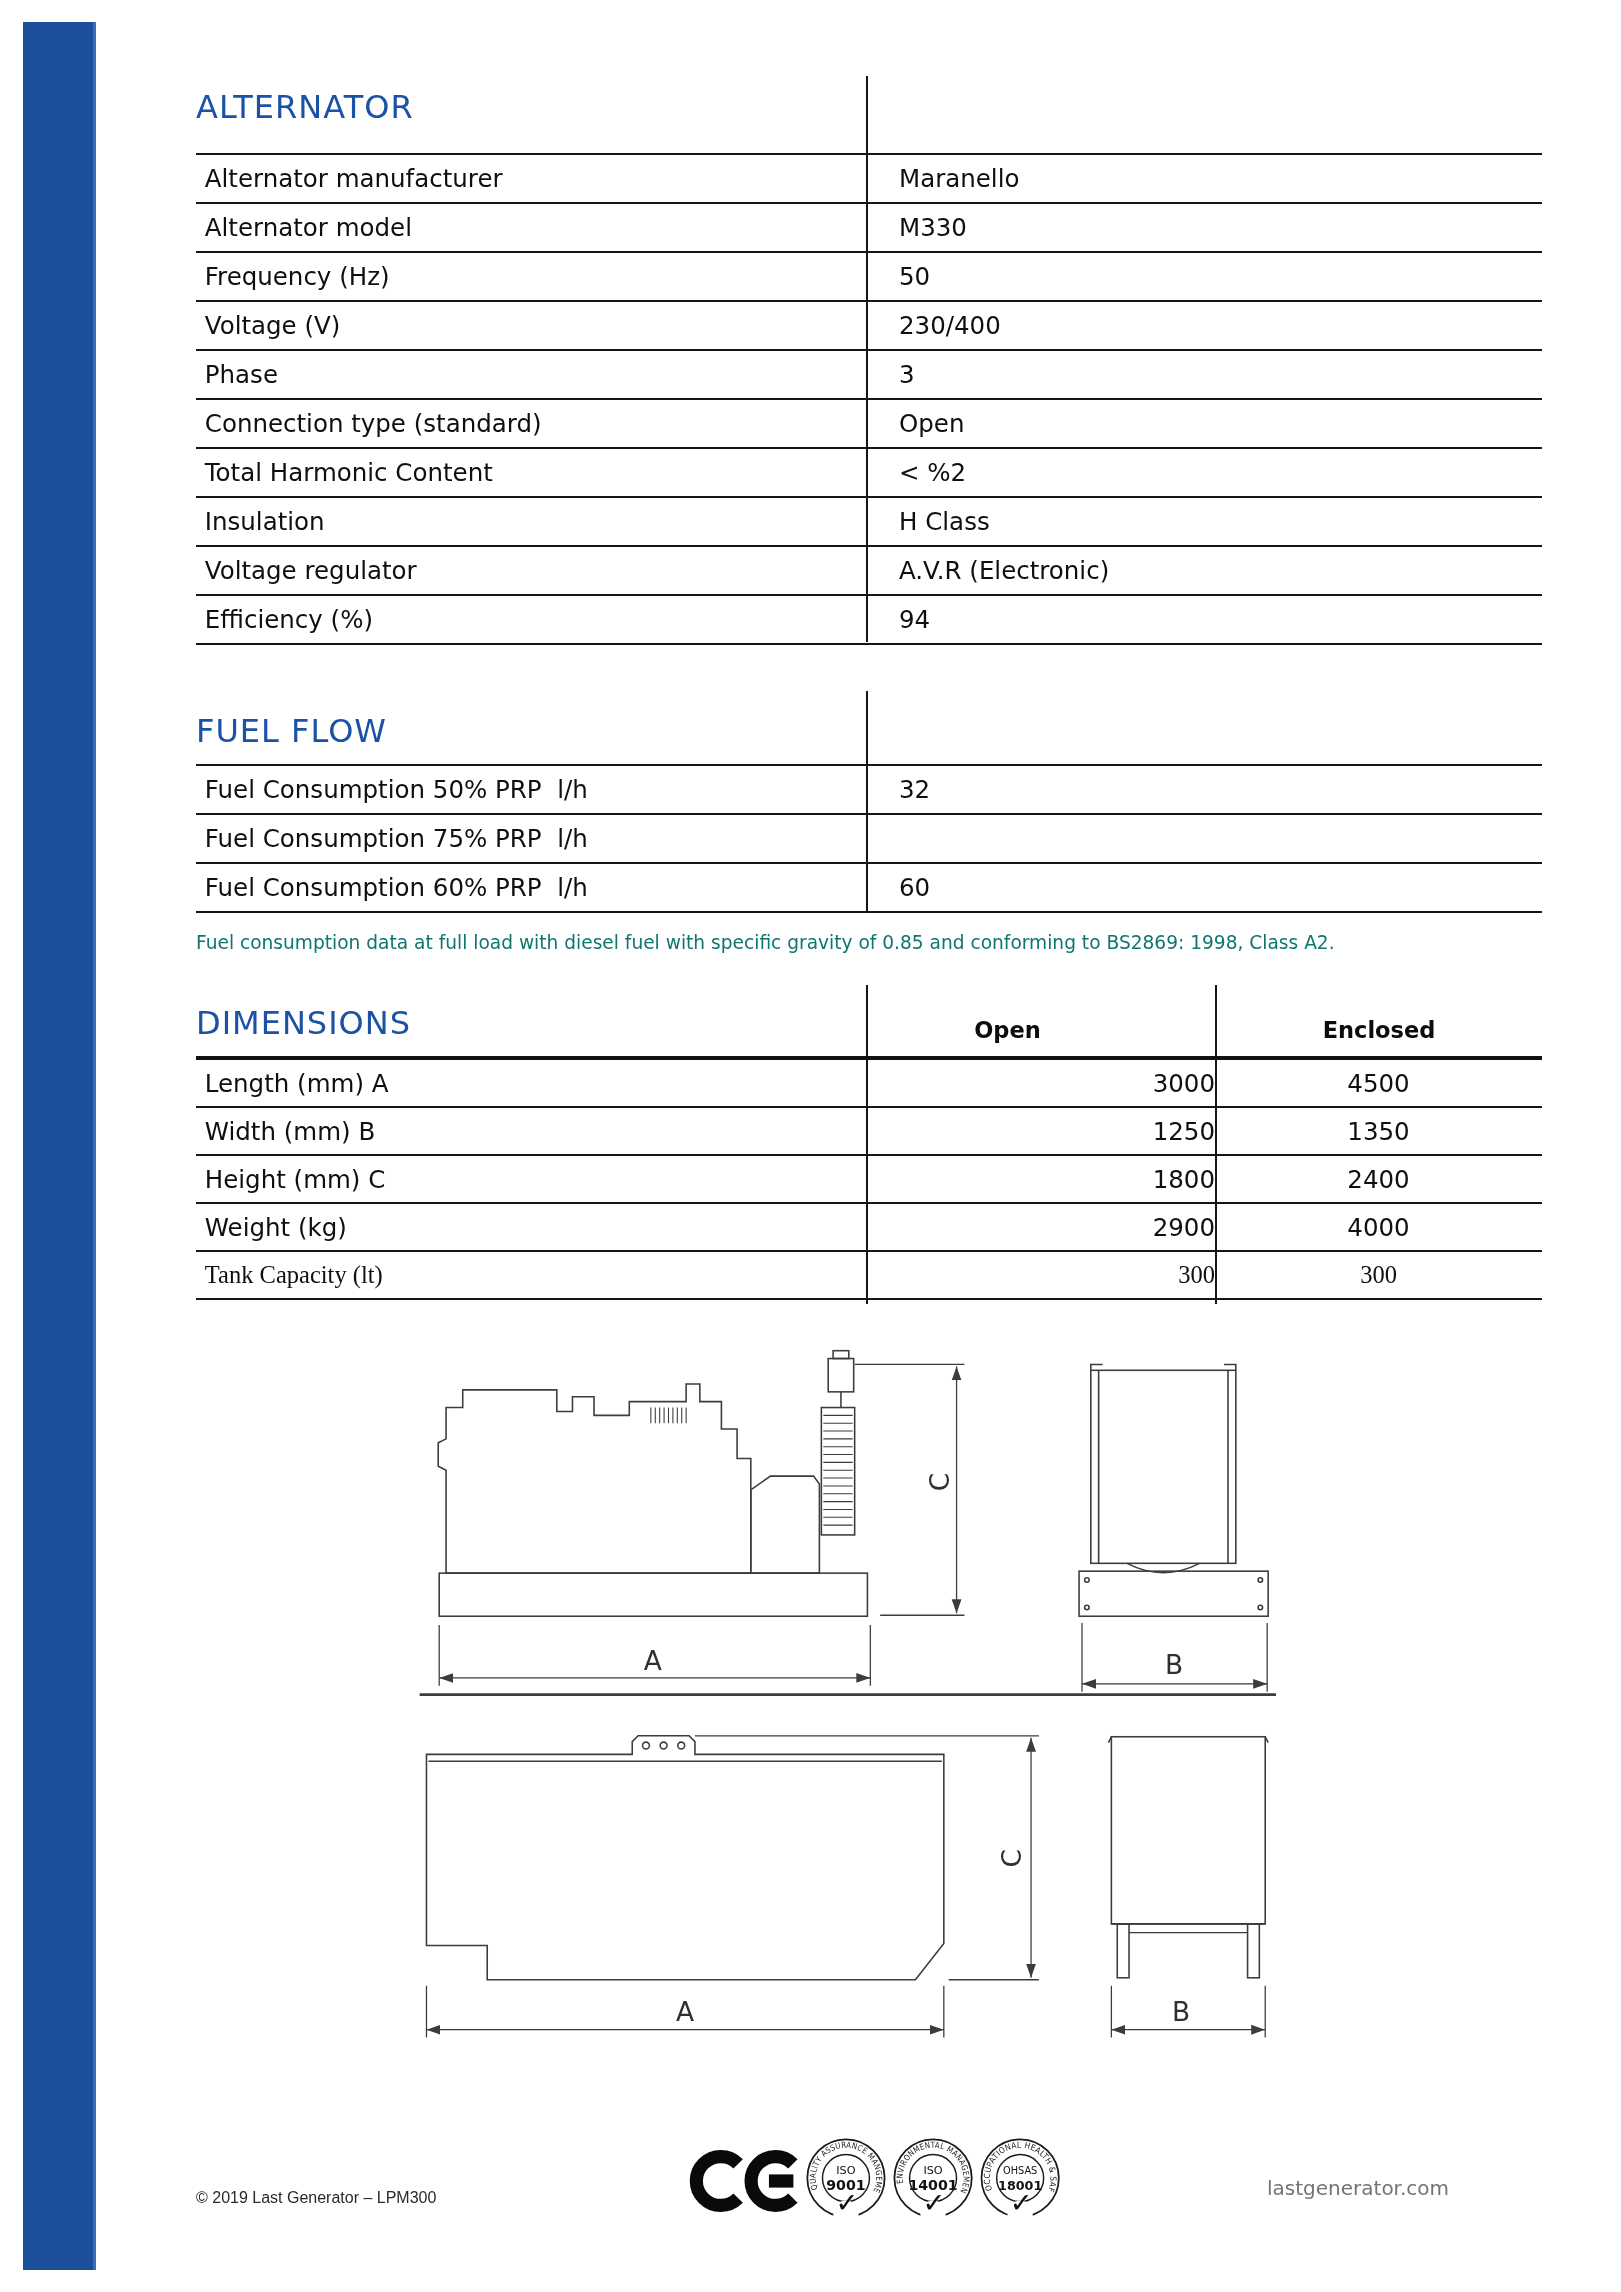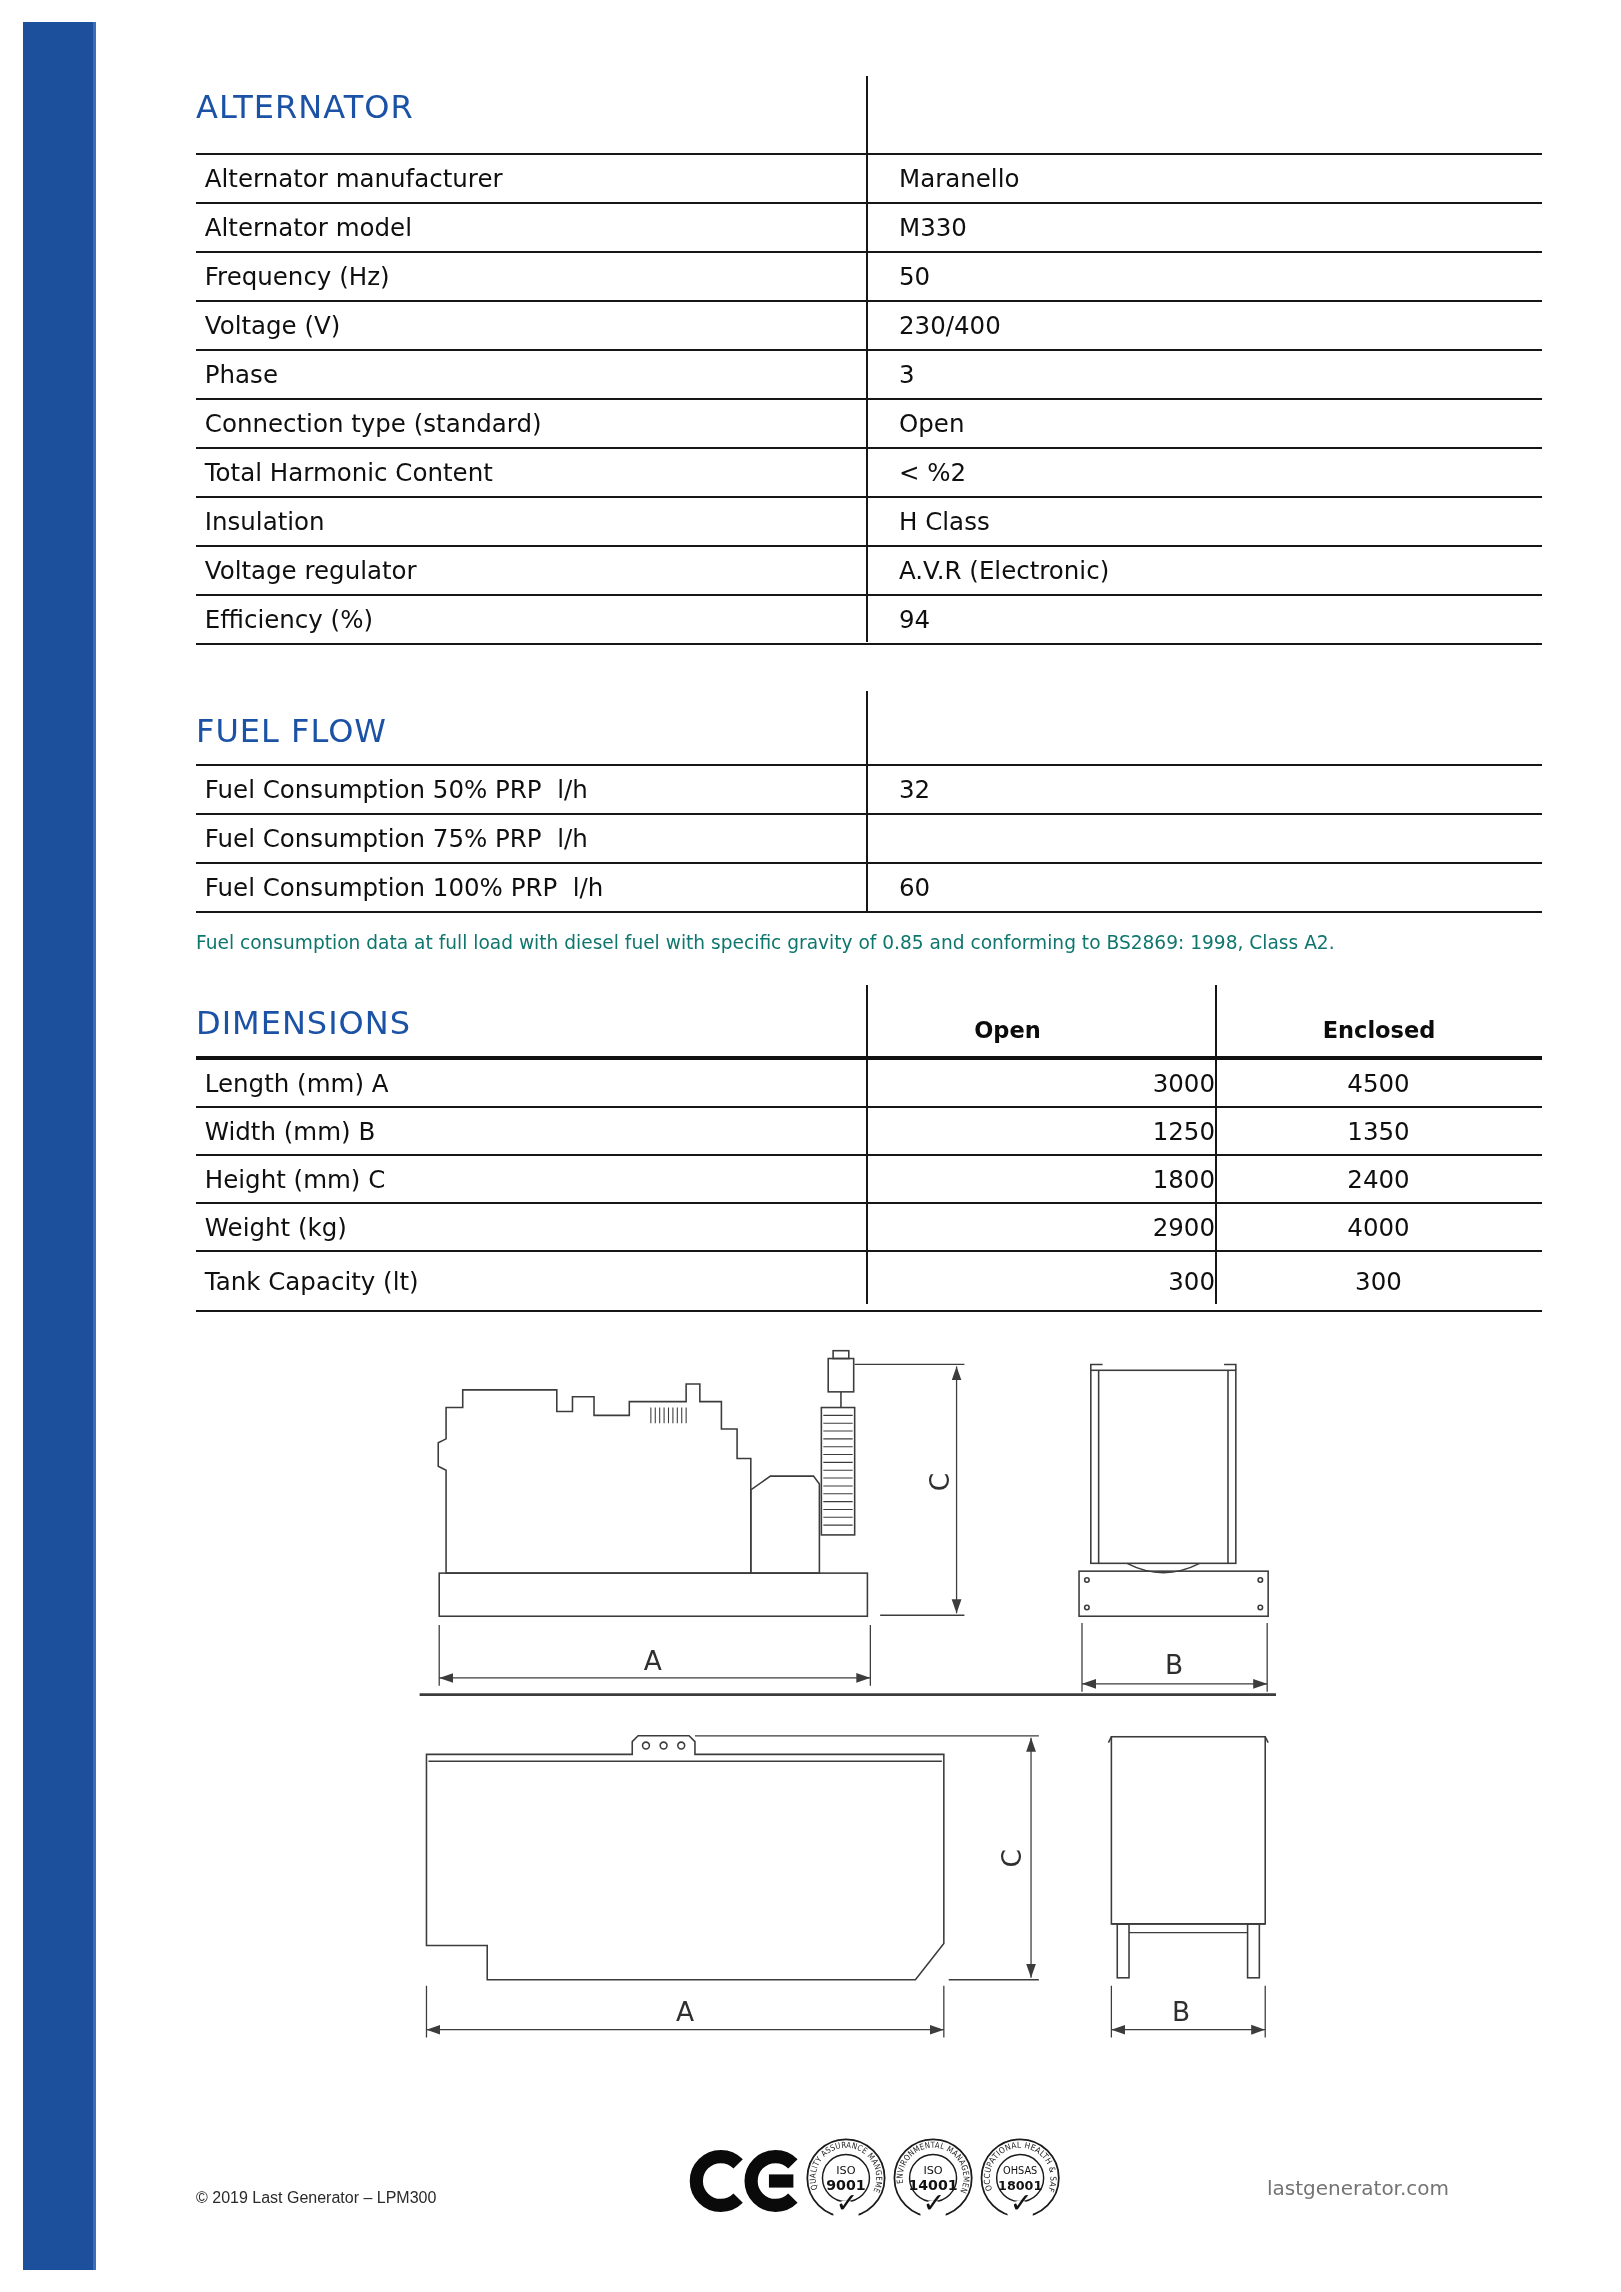--- a/index.html
+++ b/index.html
@@ -105,21 +105,21 @@
   <div class="vline" style="left:866px; top:691px; height:221px;"></div>
   <div class="tbl" style="top:764px;">
     <div class="trow">
       <div class="tlabel">Fuel Consumption 50% PRP  l/h</div>
       <div class="tvalue">32</div>
     </div>
     <div class="trow">
       <div class="tlabel">Fuel Consumption 75% PRP  l/h</div>
     </div>
     <div class="trow">
-      <div class="tlabel">Fuel Consumption 100% PRP  l/h</div>
+      <div class="tlabel">Fuel Consumption 60% PRP  l/h</div>
       <div class="tvalue">60</div>
     </div>
   </div>
   <div class="note">Fuel consumption data at full load with diesel fuel with specific gravity of 0.85 and conforming to BS2869: 1998, Class A2.</div>
 
   <div class="sec-title" style="top:1004px;">DIMENSIONS</div>
   <div class="vline" style="left:866px; top:985px; height:319px;"></div>
   <div class="vline" style="left:1215px; top:985px; height:319px;"></div>
   <div class="colhead open">Open</div>
   <div class="colhead enclosed">Enclosed</div>
@@ -138,21 +138,21 @@
     <div class="trow" style="height:48px;">
       <div class="tlabel">Height (mm) C</div>
       <div class="dcol1">1800</div>
       <div class="dcol2">2400</div>
     </div>
     <div class="trow" style="height:48px;">
       <div class="tlabel">Weight (kg)</div>
       <div class="dcol1">2900</div>
       <div class="dcol2">4000</div>
     </div>
-    <div class="trow" style="height:60px;">
+    <div class="trow" style="height:48px;font-family:Liberation Serif, serif;">
       <div class="tlabel">Tank Capacity (lt)</div>
       <div class="dcol1">300</div>
       <div class="dcol2">300</div>
     </div>
   </div>
 
   <svg class="drawing-svg" width="1264" height="784" viewBox="260 1360 1290 800">
     <defs>
       <marker id="arr" viewBox="0 0 10 10" refX="10" refY="5" markerWidth="11" markerHeight="11" orient="auto-start-reverse">
         <path d="M0,1.5 L10,5 L0,8.5 Z" fill="#3c3c3c"></path>

